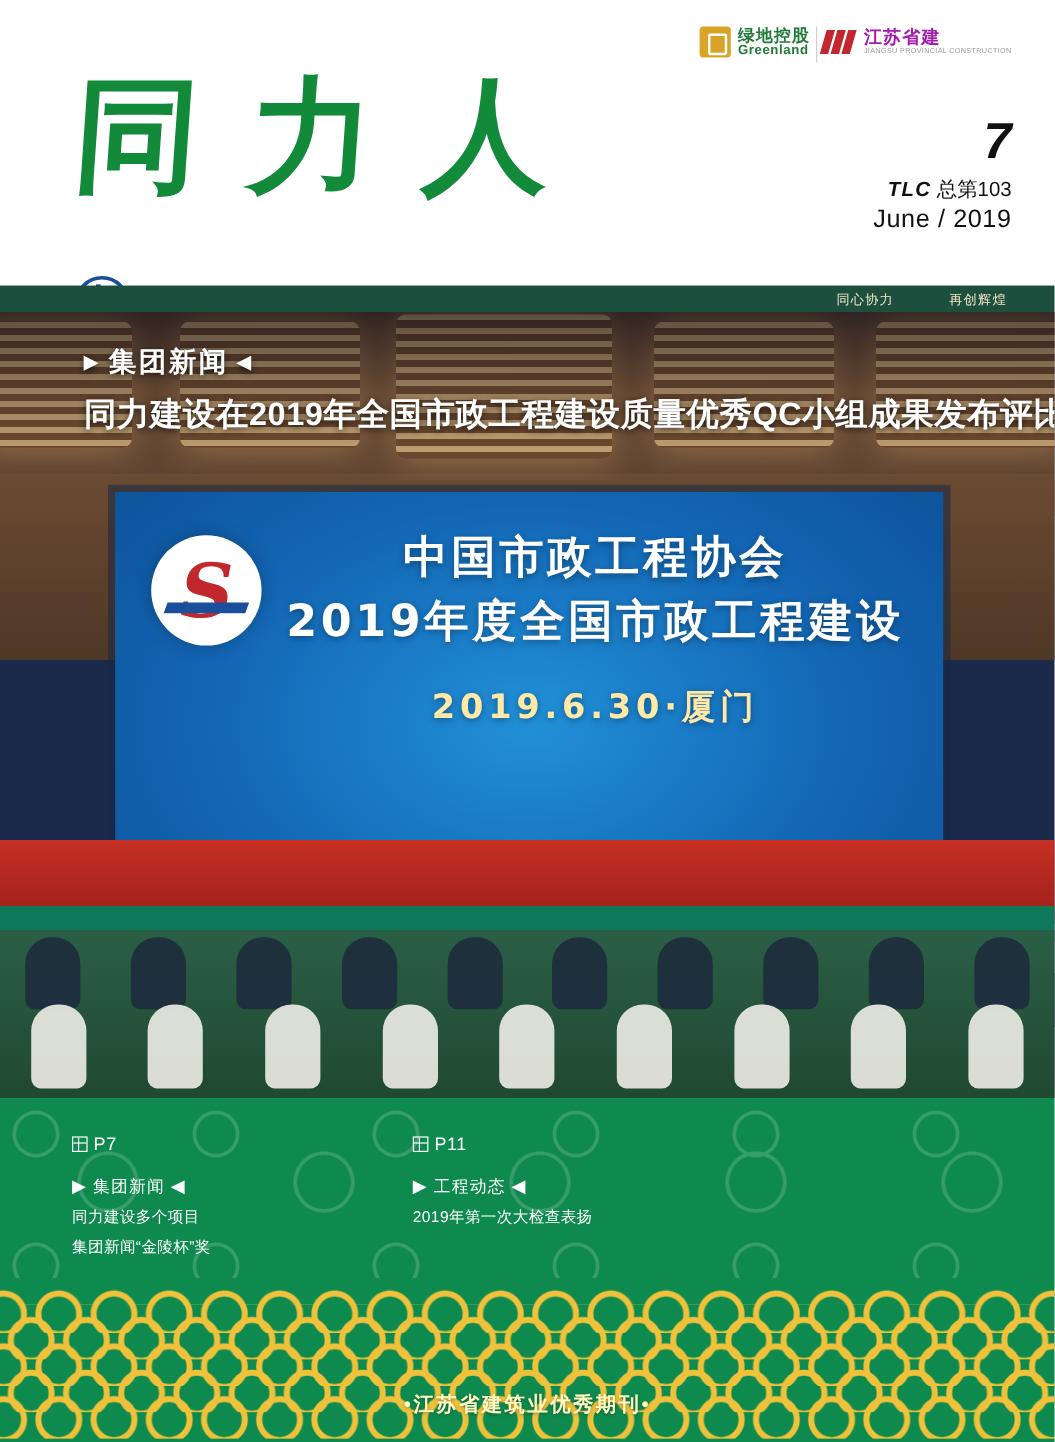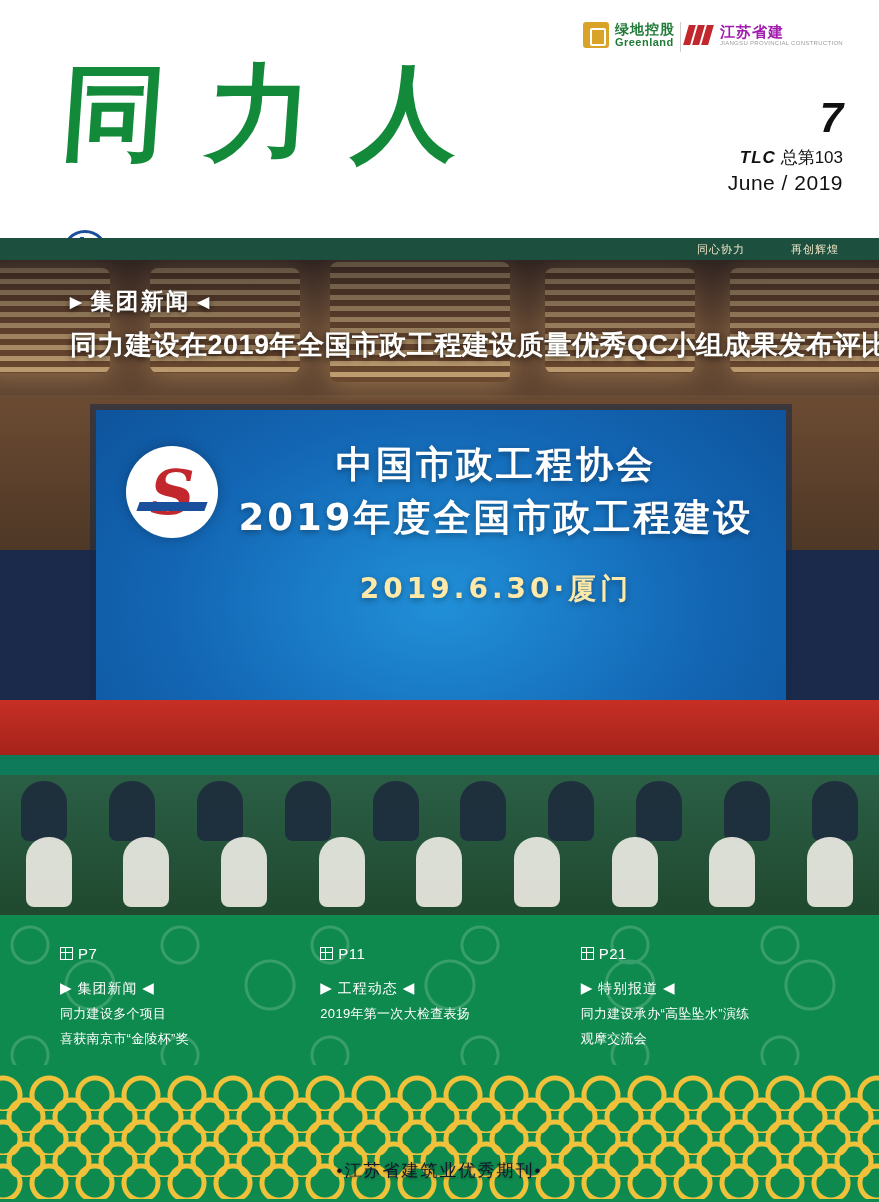--- a/index.html
+++ b/index.html
@@ -462,24 +462,24 @@
   .wave-layer.w1 { top: 0px; }
   .wave-layer.w2 { top: 22px; left: 3px; }
   .wave-layer.w3 { top: 44px; }
   .wave-layer.w4 { top: 66px; left: 3px; }
   .wave-layer.w5 { top: 88px; }
   .footer-caption {
     position: absolute;
     left: 0; bottom: 20px;
     width: 879px;
     text-align: center;
-    color: #0f172a;
+    color: #fef9c3;
     font-size: 17px;
     letter-spacing: 2px;
-    font-weight: normal;
+    font-weight: bold;
     text-shadow: 0 1px 3px rgba(0,0,0,.35);
   }
 </style>
 </head>
 <body>
 
 <div class="page">
 
   <div class="header">
 
@@ -609,49 +609,36 @@
         <div class="teaser-page">
           <span class="tbox"></span>
           <span>P7</span>
         </div>
         <div class="teaser-cat">
           <span class="tri">▶</span>
           <span>集团新闻</span>
           <span class="tri">◀</span>
         </div>
         <div class="teaser-line">同力建设多个项目</div>
-        <div class="teaser-line">喜获南京市“金陵杯”奖</div>
+        <div class="teaser-line">集团新闻“金陵杯”奖</div>
       </div>
 
       <div class="teaser-col">
         <div class="teaser-page">
           <span class="tbox"></span>
           <span>P11</span>
         </div>
         <div class="teaser-cat">
           <span class="tri">▶</span>
           <span>工程动态</span>
           <span class="tri">◀</span>
         </div>
         <div class="teaser-line">2019年第一次大检查表扬</div>
       </div>
 
-      <div class="teaser-col">
-        <div class="teaser-page">
-          <span class="tbox"></span>
-          <span>P21</span>
-        </div>
-        <div class="teaser-cat">
-          <span class="tri">▶</span>
-          <span>特别报道</span>
-          <span class="tri">◀</span>
-        </div>
-        <div class="teaser-line">同力建设承办“高坠坠水”演练</div>
-        <div class="teaser-line">观摩交流会</div>
-      </div>
 
     </div>
   </div>
 
   <div class="footer">
     <div class="wave-layer w1"></div>
     <div class="wave-layer w2"></div>
     <div class="wave-layer w3"></div>
     <div class="wave-layer w4"></div>
     <div class="wave-layer w5"></div>

